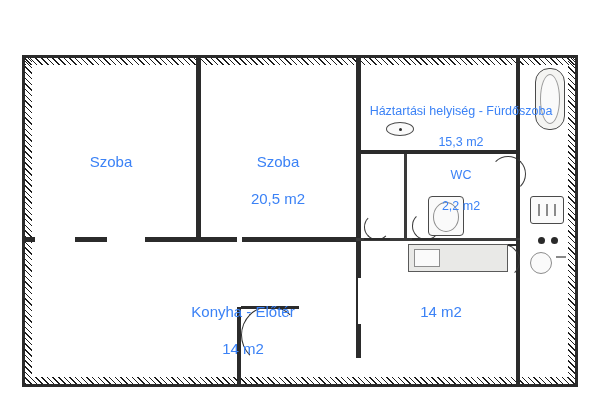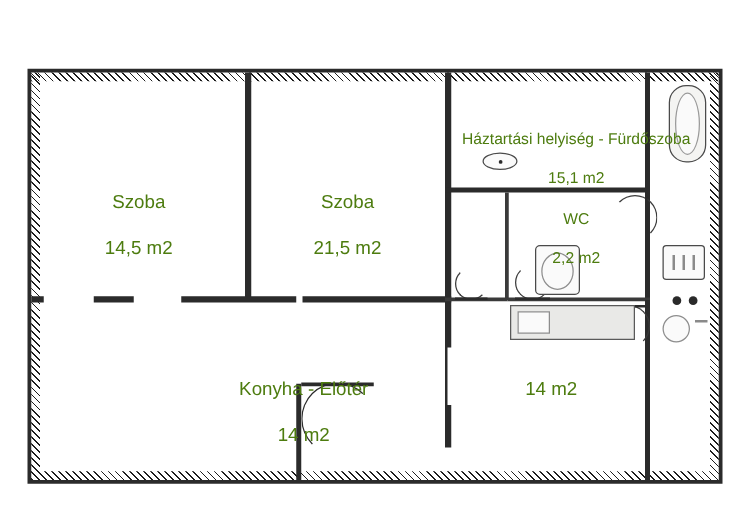--- a/index.html
+++ b/index.html
@@ -44,21 +44,21 @@
     position: absolute;
     background: #2b2b2b;
   }
   .thinwall {
     position: absolute;
     background: #3a3a3a;
   }
   .label {
     position: absolute;
     text-align: center;
-    color: #4d7c0f;
+    color: #3b82f6;
     line-height: 1.25;
     white-space: pre-line;
     pointer-events: none;
   }
   .label .name { display: block; }
   .label .area { display: block; }
   .lbl-lg { font-size: 15px; }
   .lbl-md { font-size: 12.5px; }
   .lbl-sm { font-size: 10.5px; }
   
@@ -180,31 +180,30 @@
   <div class="smallline" style="left:554px; top:204px; width:2px; height:12px;"></div>
 
   <div class="dot" style="left:538px; top:237px; width:7px; height:7px;"></div>
   <div class="dot" style="left:551px; top:237px; width:7px; height:7px;"></div>
 
   <div class="fixture oval" style="left:530px; top:252px; width:22px; height:22px; border-color:#8d8d8d;"></div>
   <div class="smallline" style="left:556px; top:256px; width:10px; height:2px;"></div>
 
   <div class="label lbl-lg" style="left:46px; top:134px; width:130px;">
     <span class="name">Szoba</span>
-    <span class="area">14,5 m2</span>
   </div>
 
   <div class="label lbl-lg" style="left:213px; top:134px; width:130px;">
     <span class="name">Szoba</span>
-    <span class="area">21,5 m2</span>
+    <span class="area">20,5 m2</span>
   </div>
 
   <div class="label lbl-md" style="left:361px; top:88px; width:200px;">
     <span class="name">Háztartási helyiség - Fürdőszoba</span>
-    <span class="area">15,1 m2</span>
+    <span class="area">15,3 m2</span>
   </div>
 
 
   <div class="label lbl-md" style="left:411px; top:152px; width:100px;">
     <span class="name">WC</span>
     <span class="area">2,2 m2</span>
   </div>
 
   <div class="label lbl-lg" style="left:148px; top:284px; width:190px;">
     <span class="name">Konyha - Előtér</span>

